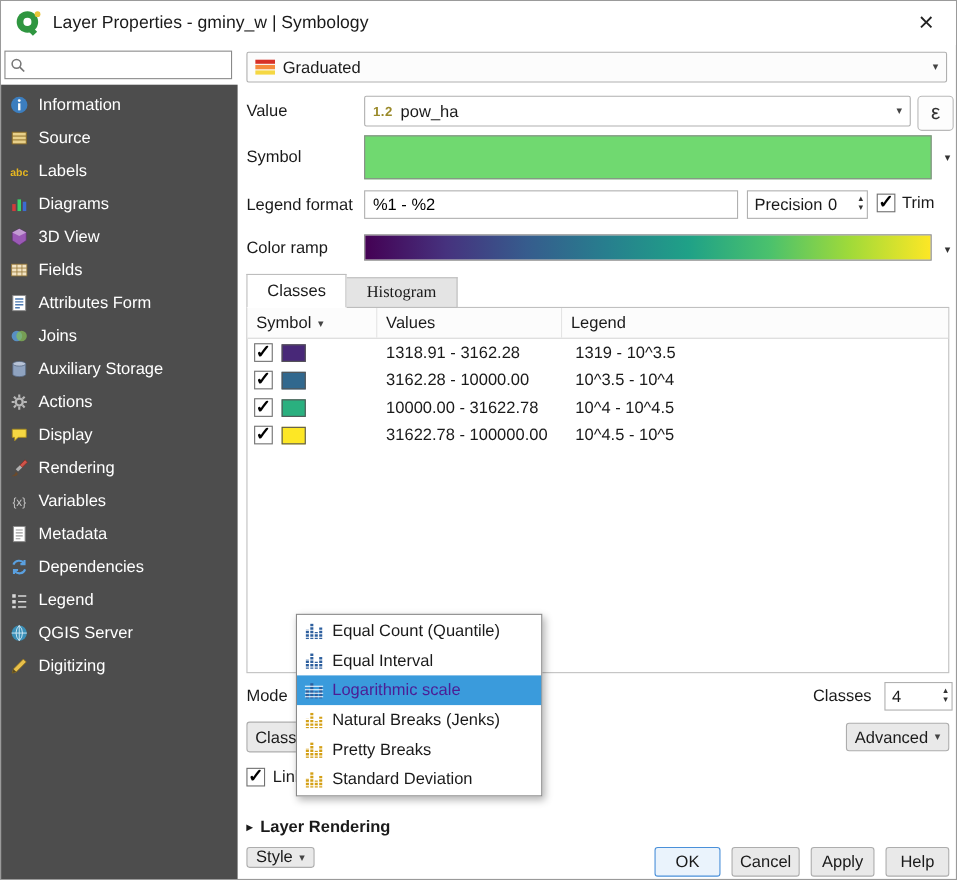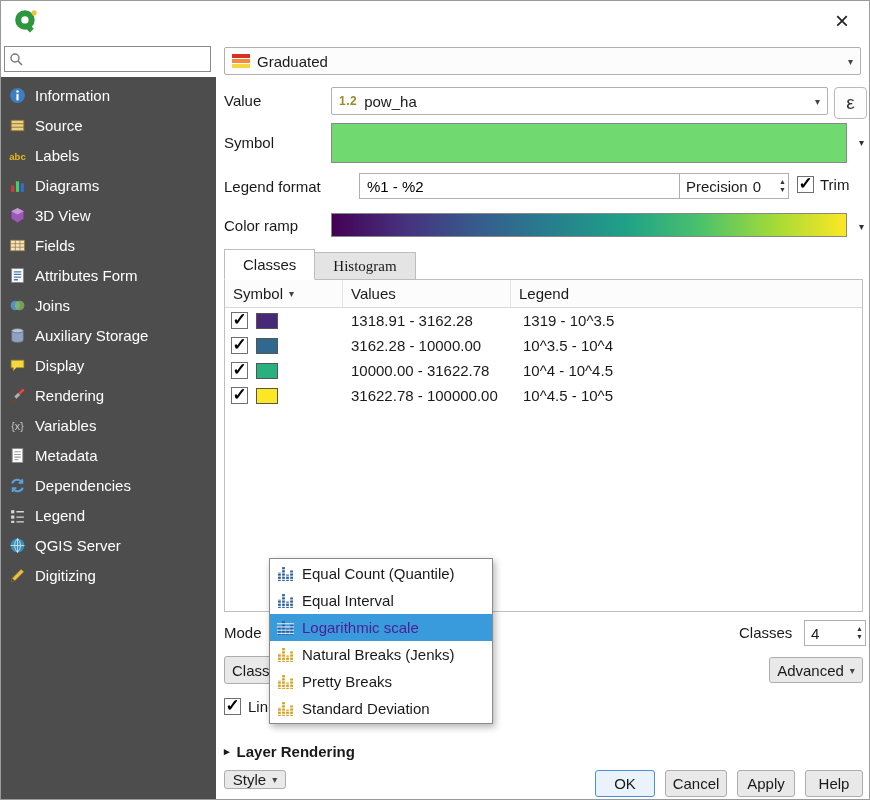--- a/index.html
+++ b/index.html
@@ -28,21 +28,21 @@
   .combo.white{background:#fff;}
   .arr-down{margin-left:auto;font-size:10px;color:#444;}
   .arr-down::before{content:"▾";}
   .badge12{color:#9a8a2a;font-size:12px;font-weight:bold;letter-spacing:.5px;}
   .eps-btn{position:absolute;left:618px;top:46px;width:31px;height:30px;border:1px solid #b9b9b9;border-radius:4px;
            background:#fdfdfd;font-size:19px;color:#333;display:flex;align-items:center;justify-content:center;}
   .swatch-big{position:absolute;left:115px;top:82px;right:22px;height:40px;border:1px solid #8a8a8a;box-sizing:border-box;}
   .side-arrow{position:absolute;font-size:10px;color:#333;}
   .side-arrow::before{content:"▾";}
   .txt-input{position:absolute;border:1px solid #b0b0b0;background:#fff;box-sizing:border-box;
-             font:inherit;padding:0 7px;outline:none;margin-left:28px;}
+             font:inherit;padding:0 7px;outline:none;}
   .spinbox{position:absolute;border:1px solid #b0b0b0;background:#fff;box-sizing:border-box;display:flex;
            align-items:center;gap:5px;padding:0 2px 0 6px;}
   .spin{margin-left:auto;display:flex;flex-direction:column;align-items:center;font-size:7px;line-height:1.1;color:#333;}
   .spin::before{content:"▲";}
   .spin::after{content:"▼";}
   .cb{width:17px;height:17px;border:1px solid #707070;background:#fff;box-sizing:border-box;display:inline-flex;
       align-items:center;justify-content:center;font-size:17px;font-weight:bold;color:#000;flex:0 0 17px;}
   .cb.checked::before{content:"✓";margin-top:-3px;}
   .ramp{position:absolute;left:115px;top:172px;right:22px;height:24px;border:1px solid #888;box-sizing:border-box;}
   
@@ -89,20 +89,21 @@
 
   <div class="titlebar">
     <span class="ic" style="width:26px;height:26px;flex-basis:26px">
       <svg width="26" height="26" viewBox="0 0 24 24">
         <circle cx="11" cy="11" r="9" fill="#2f9640"></circle>
         <circle cx="11" cy="11" r="3.4" fill="#fff"></circle>
         <rect x="13.5" y="13.5" width="8" height="5" transform="rotate(45 13.5 13.5)" fill="#2f9640"></rect>
         <circle cx="19.5" cy="4.5" r="2.4" fill="#e8c63a"></circle>
       </svg>
     </span>
+    <span class="title">Layer Properties - gminy_w | Symbology</span>
     <span class="close">×</span>
   </div>
 
   <div class="sidebar">
     <div class="search-wrap">
       <span class="ic" style="width:14px;height:14px;flex-basis:14px">
         <svg width="14" height="14" viewBox="0 0 14 14">
             <circle cx="6" cy="6" r="4" fill="none" stroke="#777" stroke-width="1.4"></circle>
             <path d="M9 9 L13 13" stroke="#777" stroke-width="1.6"></path>
           </svg>
@@ -185,20 +186,29 @@
         <span class="nav-label">Joins</span>
       </div>
       <div class="nav-item">
         <span class="ic">
             <svg viewBox="0 0 16 16" width="17" height="17">
               <path d="M2.5 3.5 v9 a5.5 2 0 0 0 11 0 v-9" fill="#8fa3c0" stroke="#5a6b85" stroke-width=".7"></path>
               <ellipse cx="8" cy="3.5" rx="5.5" ry="2" fill="#b8c4d8" stroke="#5a6b85" stroke-width=".7"></ellipse>
             </svg>
           </span>
         <span class="nav-label">Auxiliary Storage</span>
+      </div>
+      <div class="nav-item">
+        <span class="ic">
+            <svg viewBox="0 0 16 16" width="17" height="17">
+              <circle cx="8" cy="8" r="3" fill="none" stroke="#b8b8b8" stroke-width="2"></circle>
+              <path d="M8 1.5 V4 M8 12 V14.5 M1.5 8 H4 M12 8 H14.5 M3.4 3.4 L5.2 5.2 M10.8 10.8 L12.6 12.6 M12.6 3.4 L10.8 5.2 M5.2 10.8 L3.4 12.6" stroke="#b8b8b8" stroke-width="1.8"></path>
+            </svg>
+          </span>
+        <span class="nav-label">Actions</span>
       </div>
       <div class="nav-item">
         <span class="ic">
             <svg viewBox="0 0 16 16" width="17" height="17">
               <path d="M2 3 h12 v7 h-7 l-3 3 v-3 h-2z" fill="#f5d742" stroke="#a08420" stroke-width=".7"></path>
             </svg>
           </span>
         <span class="nav-label">Display</span>
       </div>
       <div class="nav-item">

